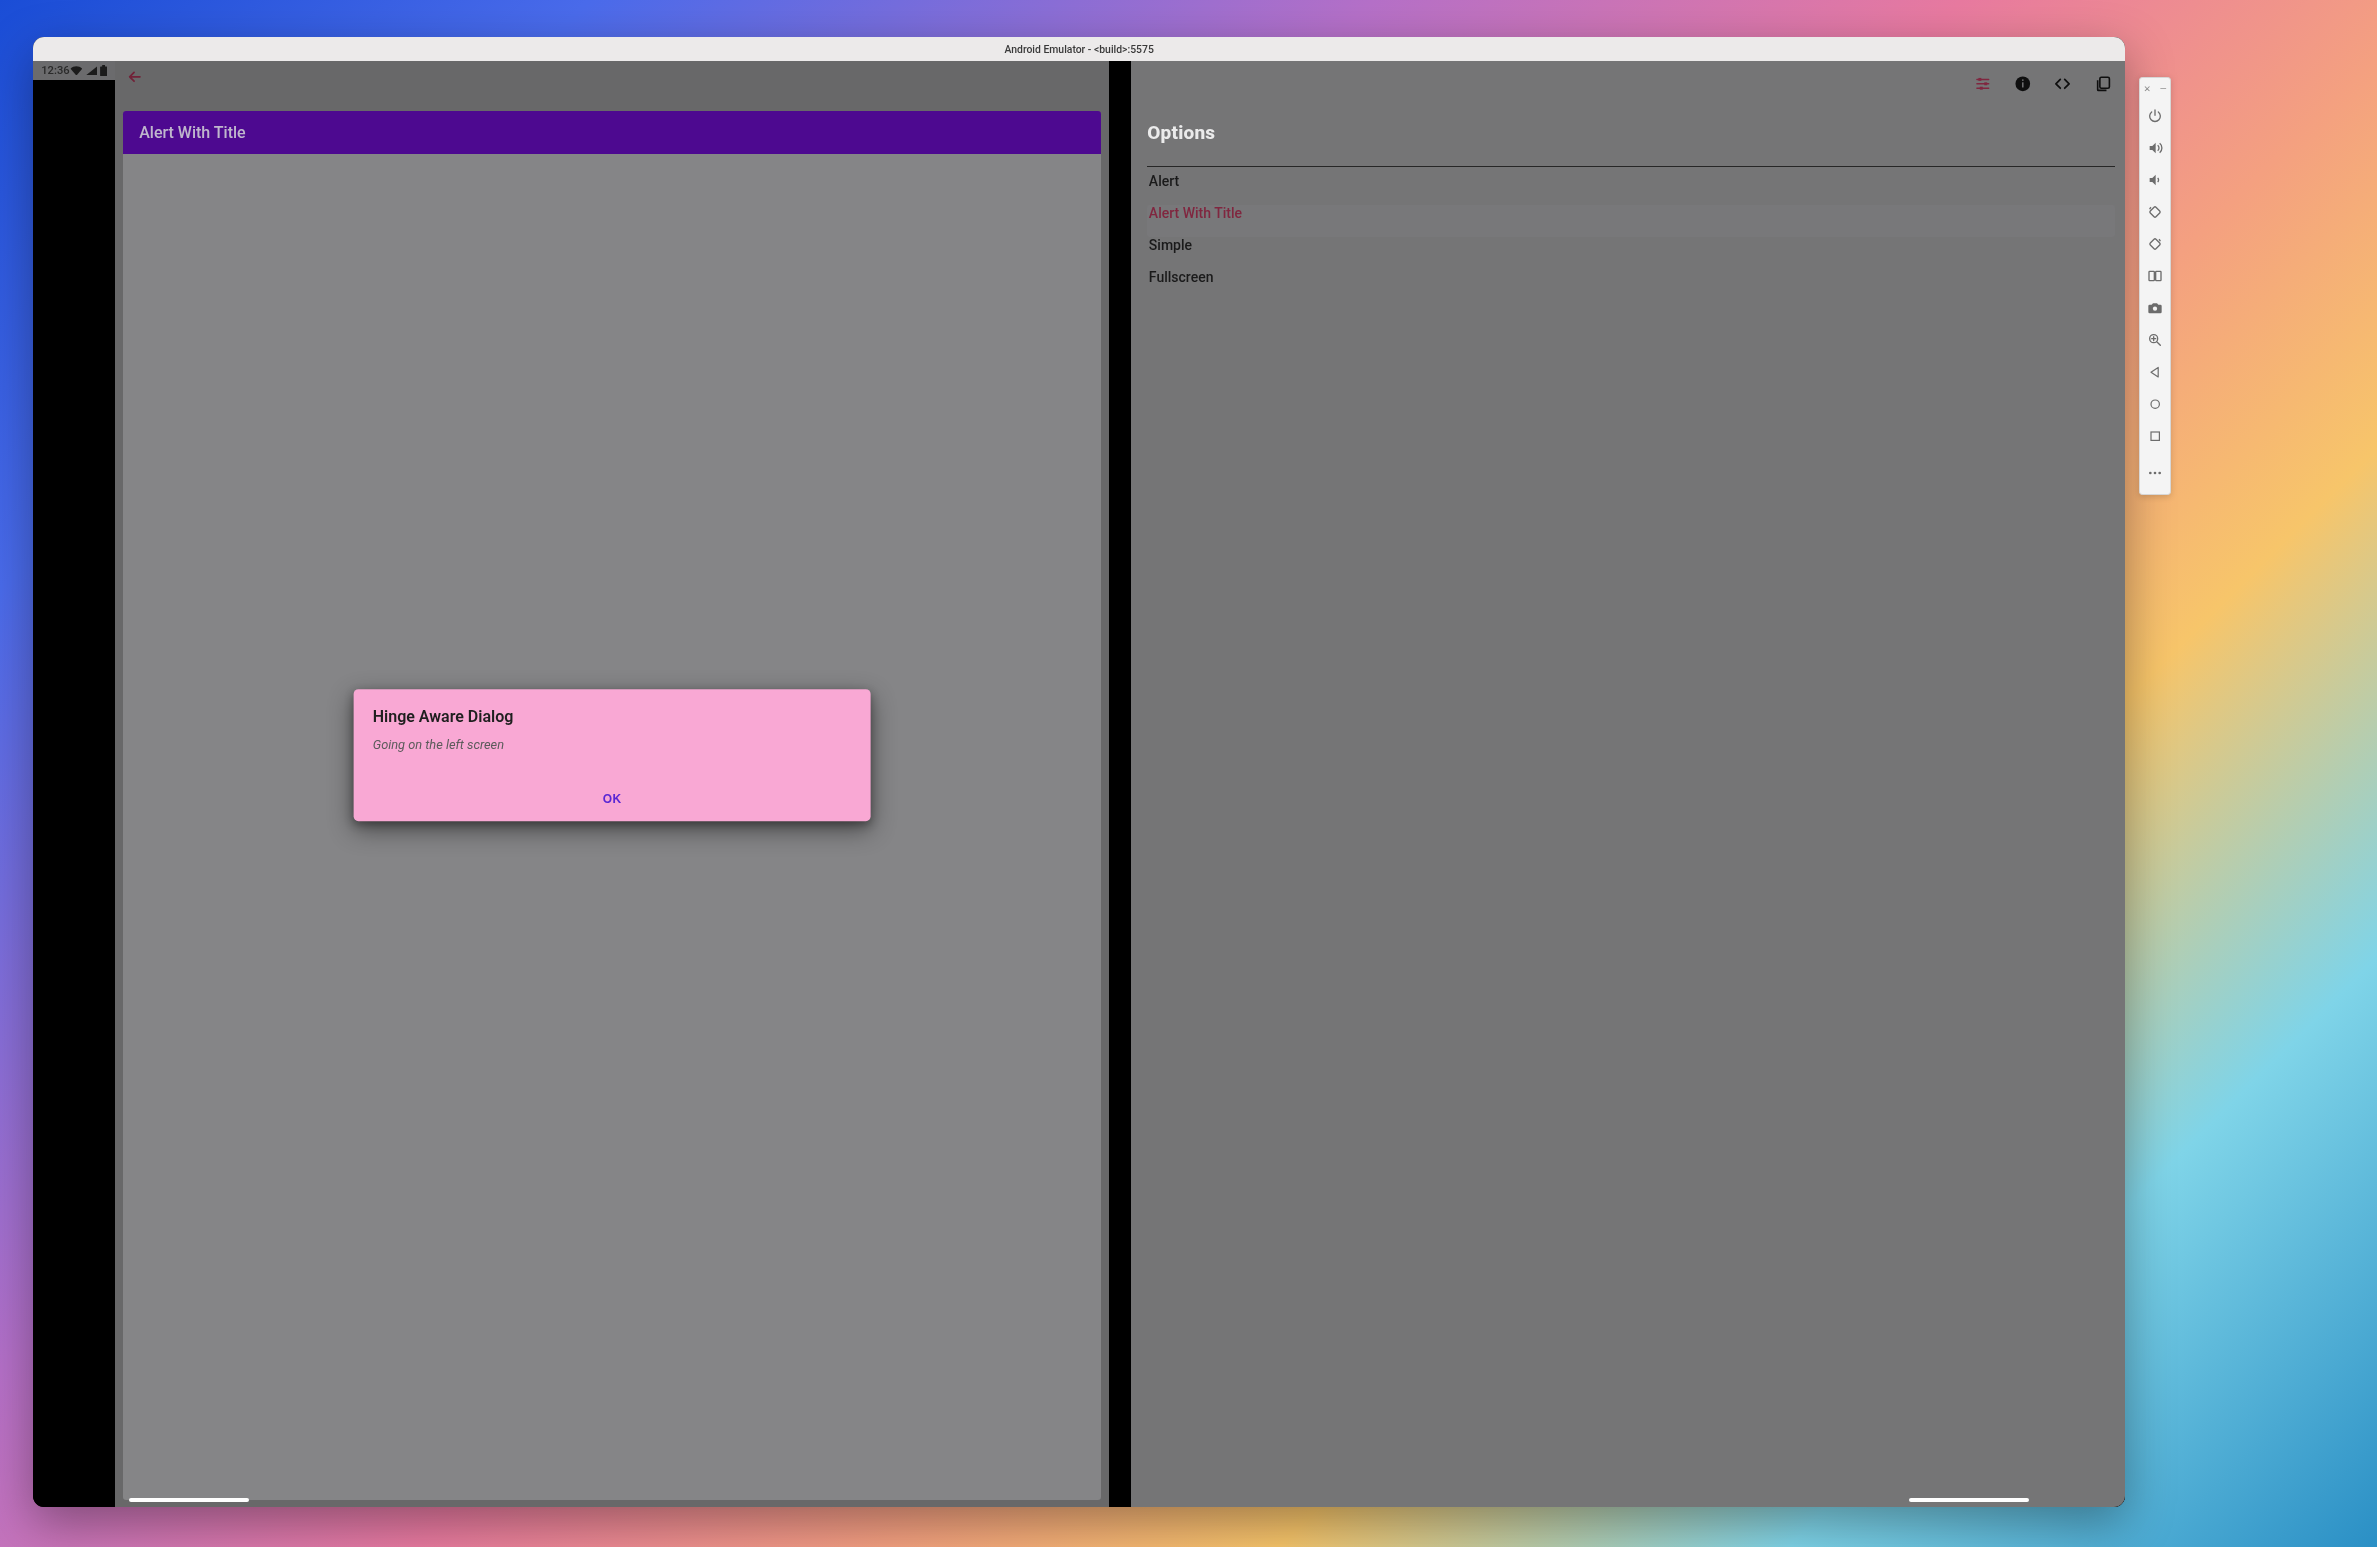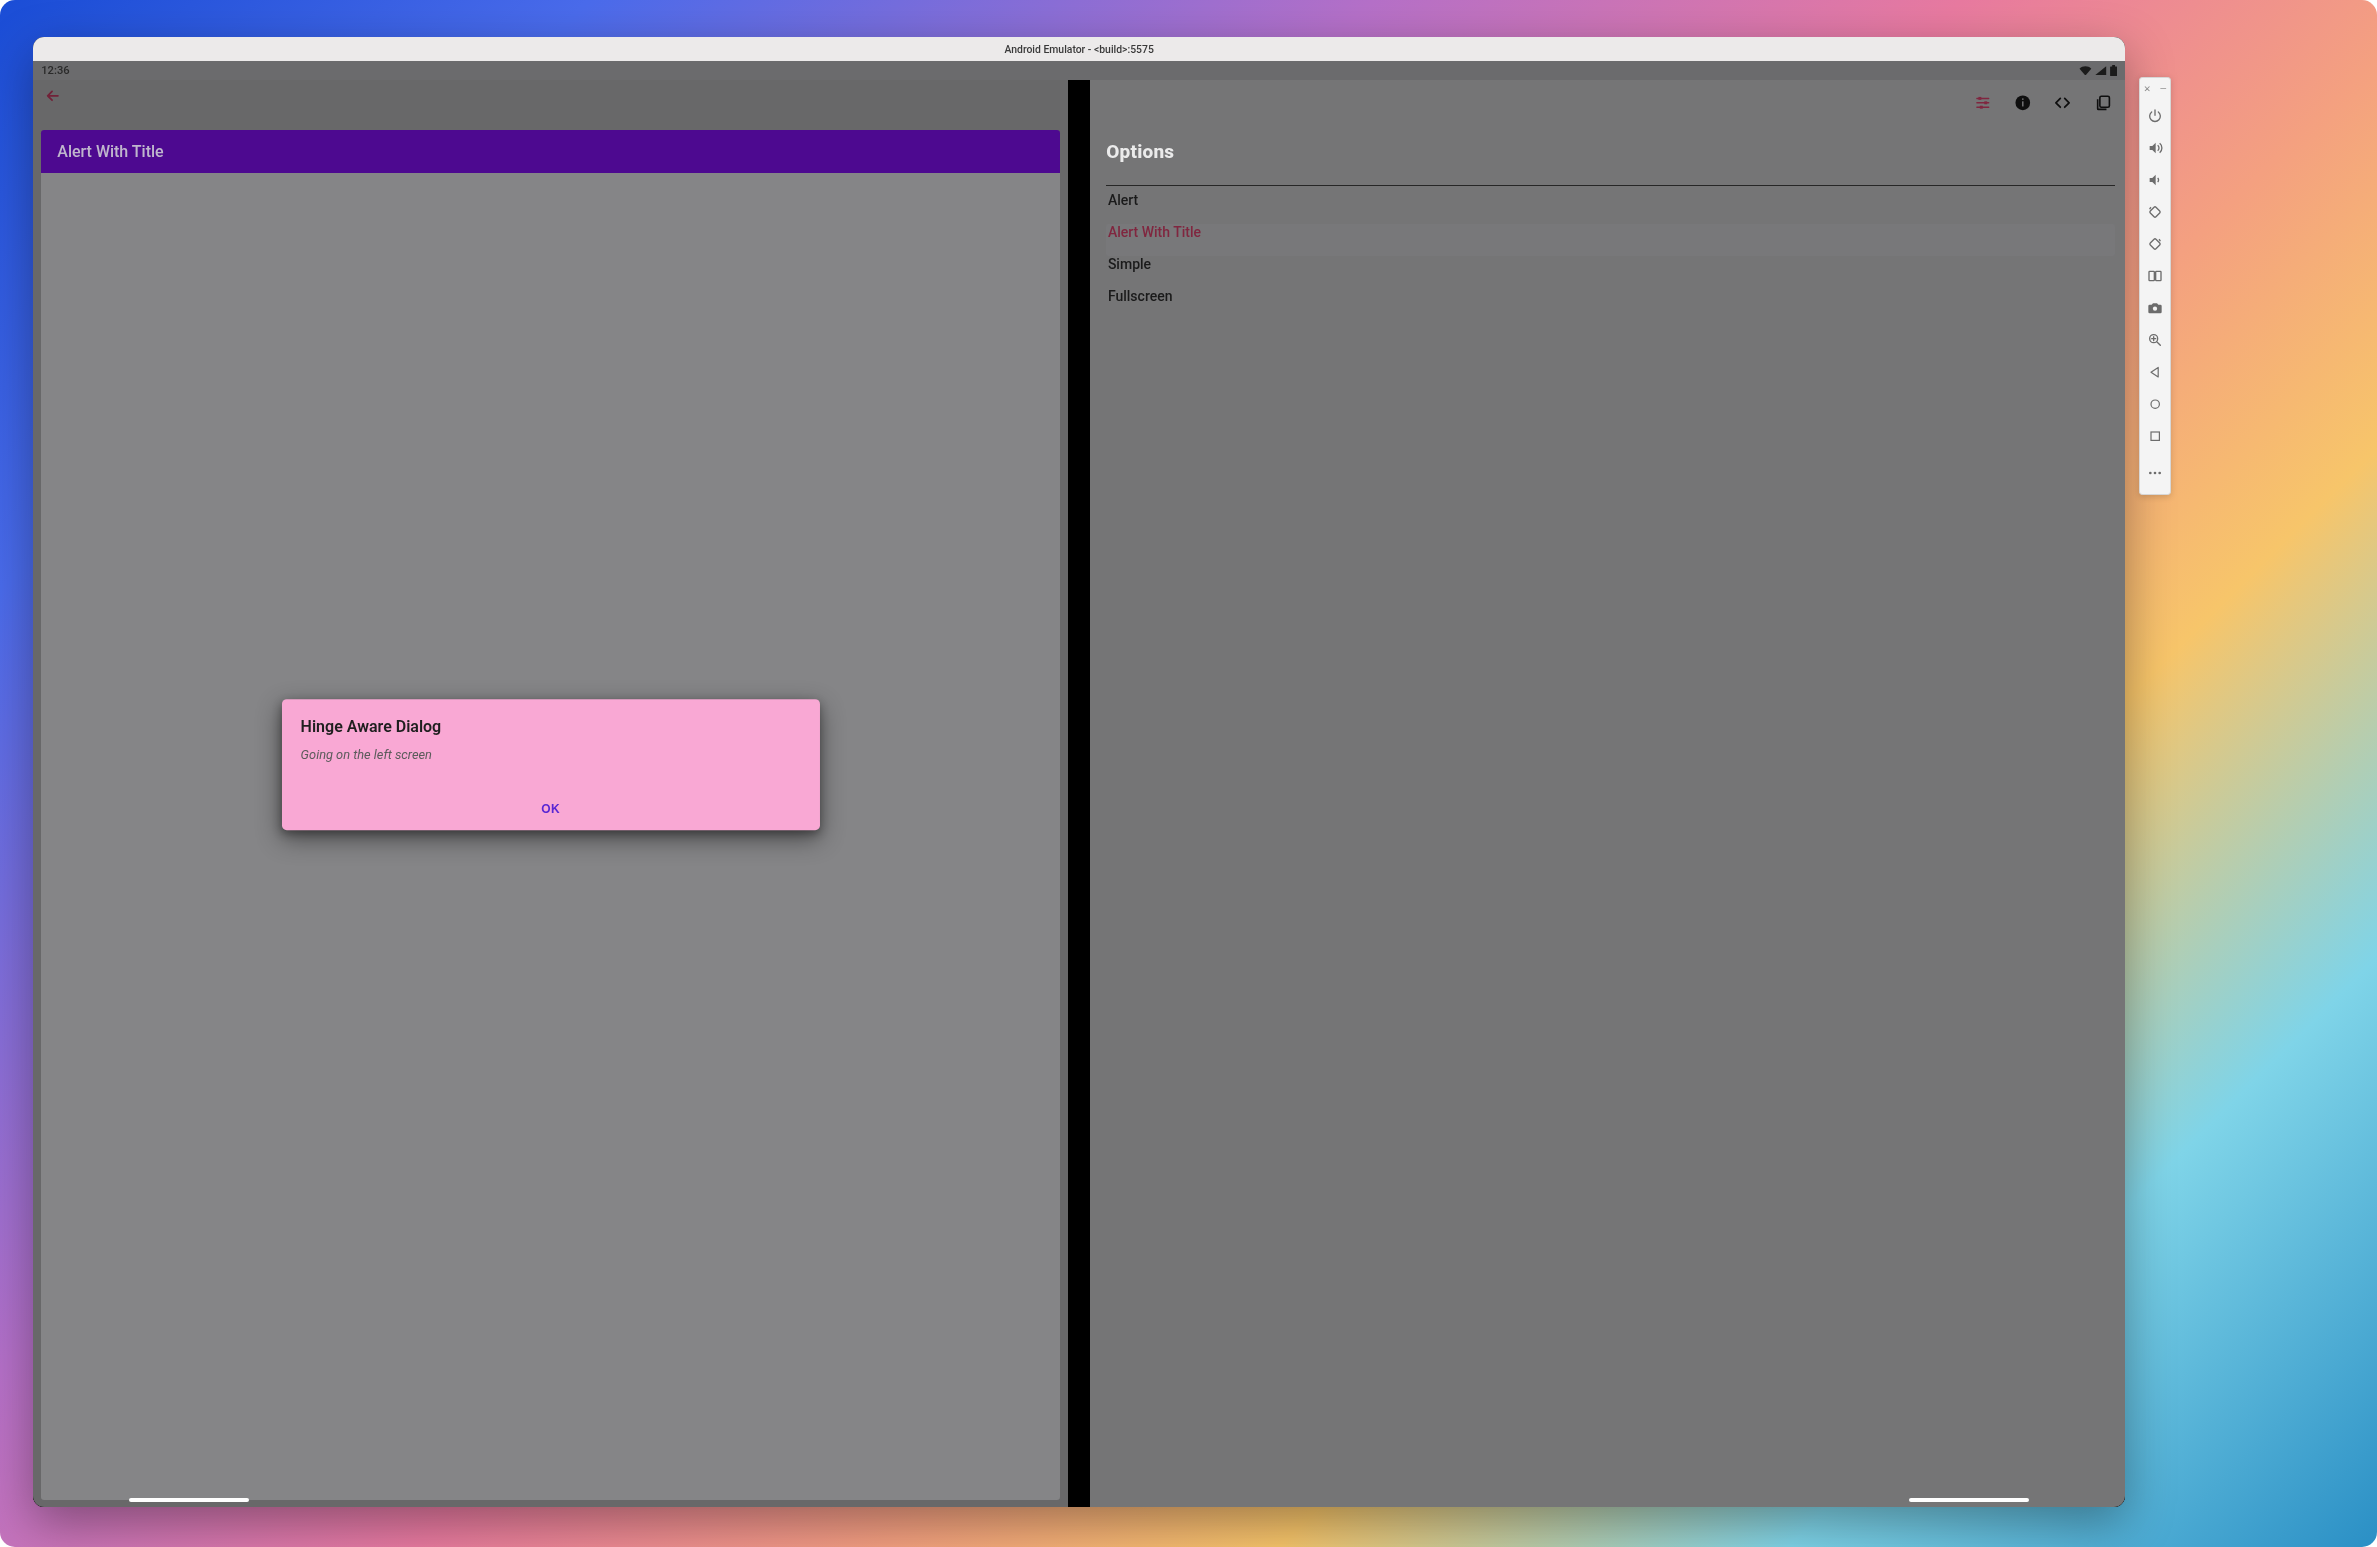--- a/index.html
+++ b/index.html
@@ -6,21 +6,20 @@
   html, body {
     width: 100%; height: 100%;
     font-family: -apple-system, BlinkMacSystemFont, "Segoe UI", Roboto, sans-serif;
     overflow: hidden;
   }
   .desktop {
     position: absolute; inset: 0;
     background: linear-gradient(135deg,
       #1a4dd6 0%, #4a6beb 15%, #b570c8 35%, #e87aa0 50%,
       #f4a080 62%, #f7c56a 72%, #7fd4e8 85%, #2a8fc5 100%);
-    border-radius: 15px;
   }
   
   .emu-window {
     position: absolute;
     left: 1.4%; top: 2.4%;
     width: 88%; height: 95%;
     background: #000;
     border-radius: 11.2px;
     box-shadow: 0 16px 48px rgba(0,0,0,.35);
     overflow: hidden;
@@ -34,21 +33,20 @@
     font-size: 10.4px;
     font-weight: 500;
     display: flex;
     align-items: center;
     justify-content: center;
     flex-shrink: 0;
   }
   .emu-body {
     flex: 1;
     display: flex;
-    flex-direction: column;
     background: #000;
     position: relative;
   }
   
   .status-bar {
     height: 19px;
     background: #6b6b6d;
     color: #2a2a2a;
     display: flex;
     align-items: center;

